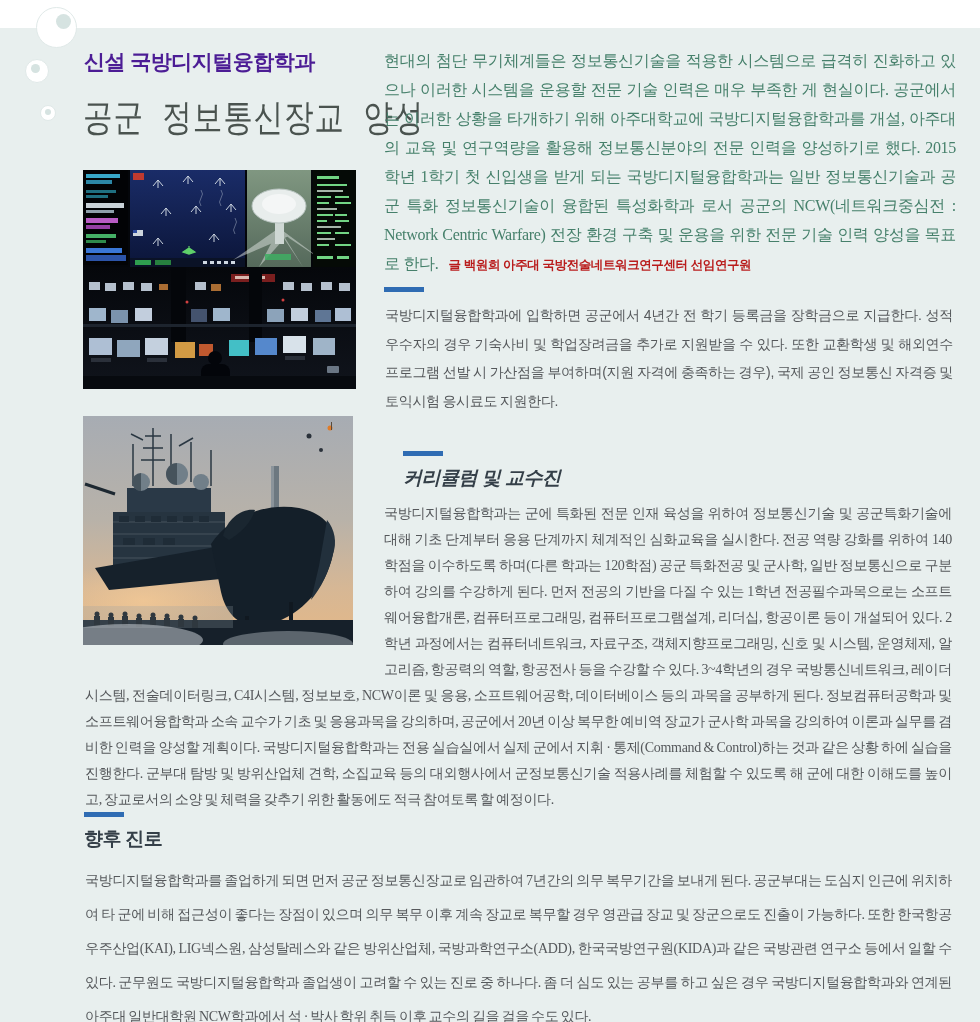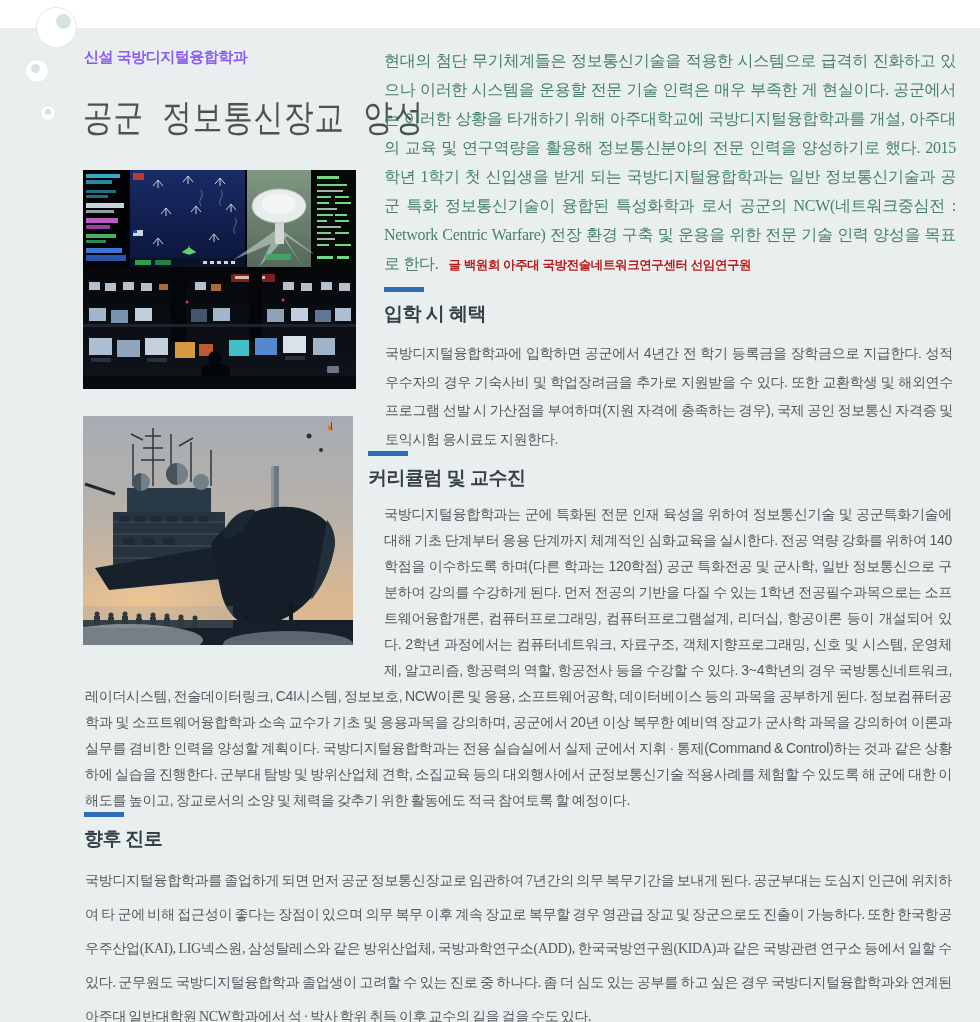--- a/index.html
+++ b/index.html
@@ -14,21 +14,21 @@
   .circle .dot{position:absolute;background:#d6e3e1;border-radius:50%;}
   .c1{left:36;left:36px;top:7px;width:41px;height:41px;}
   .c1 .dot{left:19px;top:6px;width:15px;height:15px;}
   .c2{left:25px;top:59px;width:24px;height:24px;}
   .c2 .dot{left:5px;top:4px;width:9px;height:9px;}
   .c3{left:40px;top:105px;width:16px;height:16px;}
   .c3 .dot{left:4px;top:3px;width:6px;height:6px;}
 
   .kicker{
     position:absolute;left:84px;top:48px;
-    font-size:15px;font-weight:bold;color:#8b5cf6;letter-spacing:-0.5px;
+    font-size:21px;font-weight:bold;color:#4c1d95;letter-spacing:-0.5px;
   }
   .title{
     position:absolute;left:83px;top:93px;margin:0;white-space:nowrap;
     font-family:Liberation Mono, monospace;font-weight:normal;
     font-size:37px;color:#4a534f;letter-spacing:1px;
   }
   .title-inner{display:inline-block;transform:scaleX(0.8);transform-origin:left top;}
 
   .intro{
     position:absolute;left:384px;top:46px;width:572px;margin:0;
@@ -51,22 +51,22 @@
   .dash{width:40px;height:5px;background:#2f6cb3;margin:0 0 9px 0;}
   .sec h2{
     margin:0 0 12px 0;font-size:19px;font-weight:bold;color:#343f48;letter-spacing:-0.5px;
   }
   .body-text,.sec p{
     margin:1px;font-size:14px;color:#55585b;text-align:justify;
     letter-spacing:-0.3px;word-spacing:-1px;
   }
   .sec-benefits{left:384px;top:287px;width:570px;}
   .sec-benefits p{line-height:28.5px;}
-  .sec-curriculum-head{left:368px;top:451px;width:570px;}
-  .curriculum-body{position:absolute;left:84px;top:500px;width:869px;}
+  .sec-curriculum-head{left:403px;top:451px;width:570px;font-style:italic;}
+  .curriculum-body{position:absolute;left:84px;top:500px;width:869px;font-family:Liberation Serif, serif;}
   .curriculum-body .photo-spacer{float:left;width:300px;height:158px;}
   .curriculum-body p{line-height:26px;}
   .sec-future{left:84px;top:812px;width:869px;font-family:Liberation Serif, serif;}
   .sec-future p{line-height:34px;}
 </style>
 </head>
 <body>
 
 <div class="page">
   <div class="top-band"></div>
@@ -351,21 +351,20 @@
       </g>
 
       <rect x="0" y="190" width="150" height="22" fill="#93a0a8" opacity="0.25"></rect>
       <ellipse cx="45" cy="224" rx="75" ry="16" fill="#c6ccd1" opacity="0.55"></ellipse>
       <ellipse cx="205" cy="228" rx="65" ry="13" fill="#c6ccd1" opacity="0.4"></ellipse>
     </svg>
   </figure>
 
   <section class="sec sec-benefits">
     <div class="dash"></div>
-    <h2>입학 시 혜택</h2>
     <p class="body-text">국방디지털융합학과에 입학하면 공군에서 4년간 전 학기 등록금을 장학금으로 지급한다. 성적 우수자의 경우 기숙사비 및 학업장려금을 추가로 지원받을 수 있다. 또한 교환학생 및 해외연수 프로그램 선발 시 가산점을 부여하며(지원 자격에 충족하는 경우), 국제 공인 정보통신 자격증 및 토익시험 응시료도 지원한다.</p>
   </section>
 
   <section class="sec sec-curriculum-head">
     <div class="dash"></div>
     <h2>커리큘럼 및 교수진</h2>
   </section>
 
   <div class="curriculum-body">
     <div class="photo-spacer"></div>

